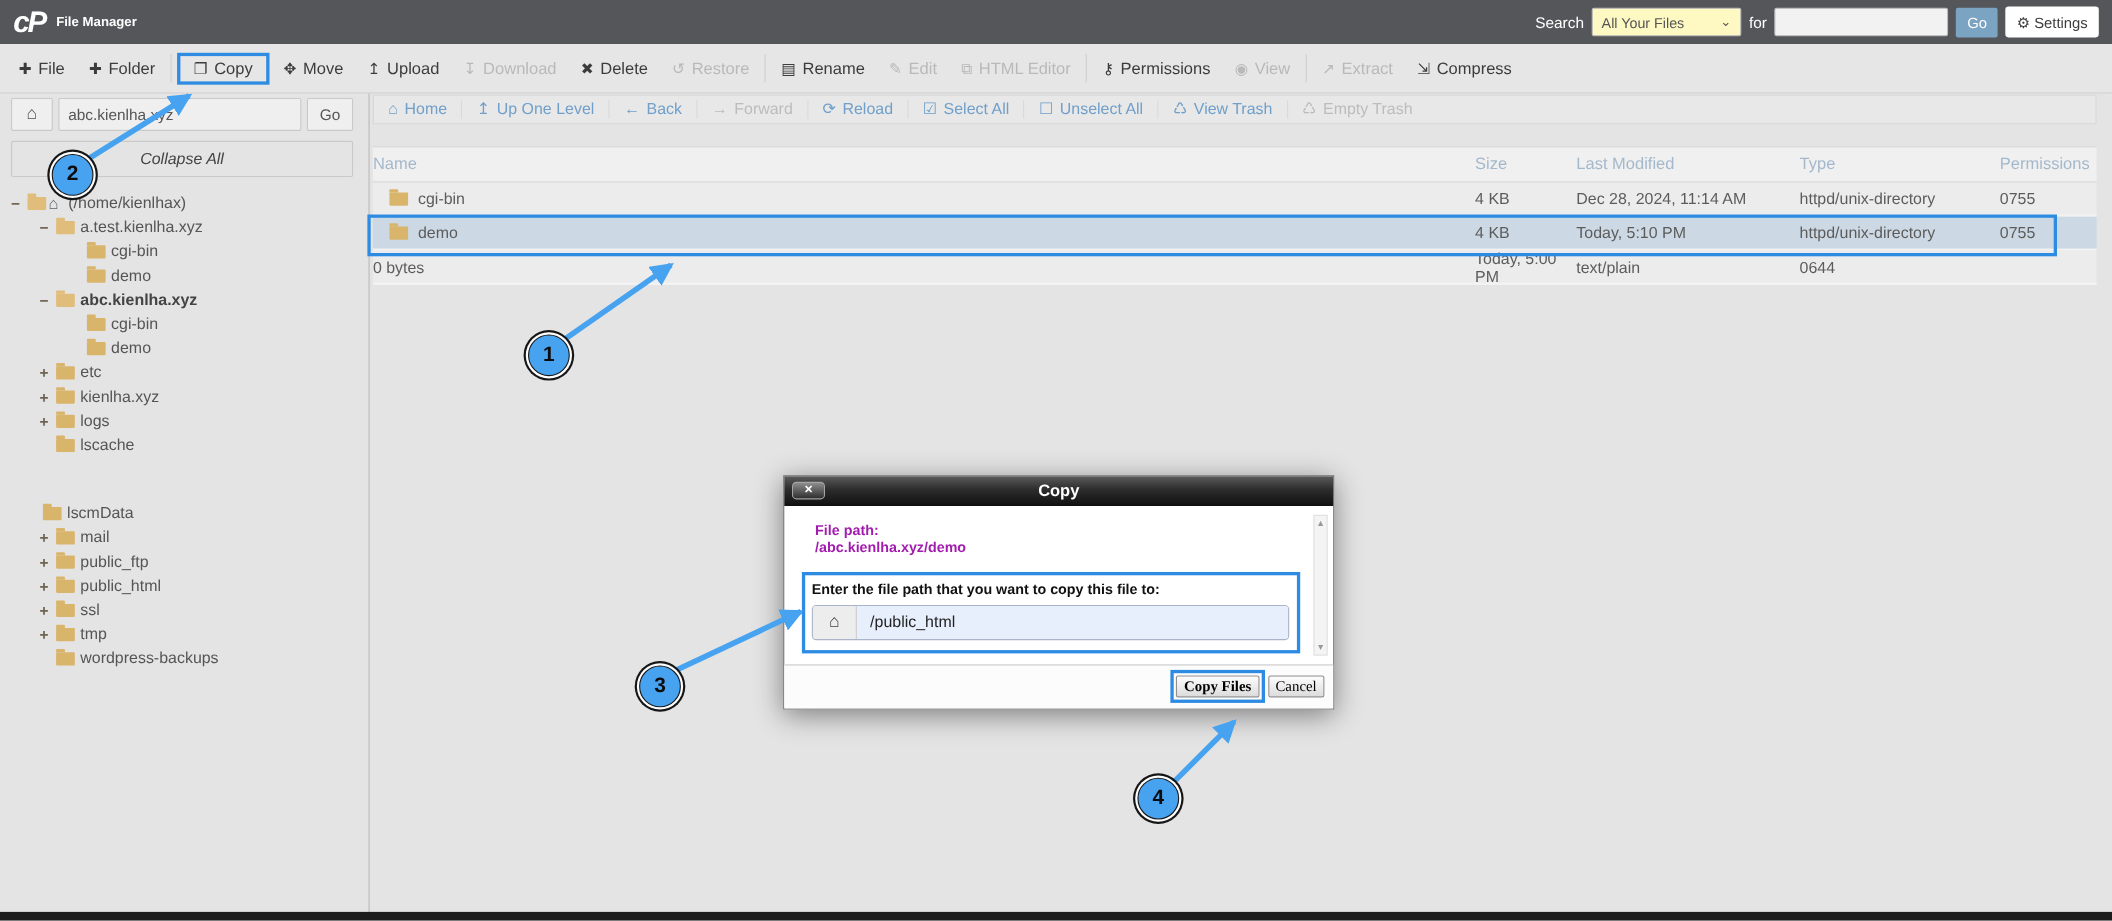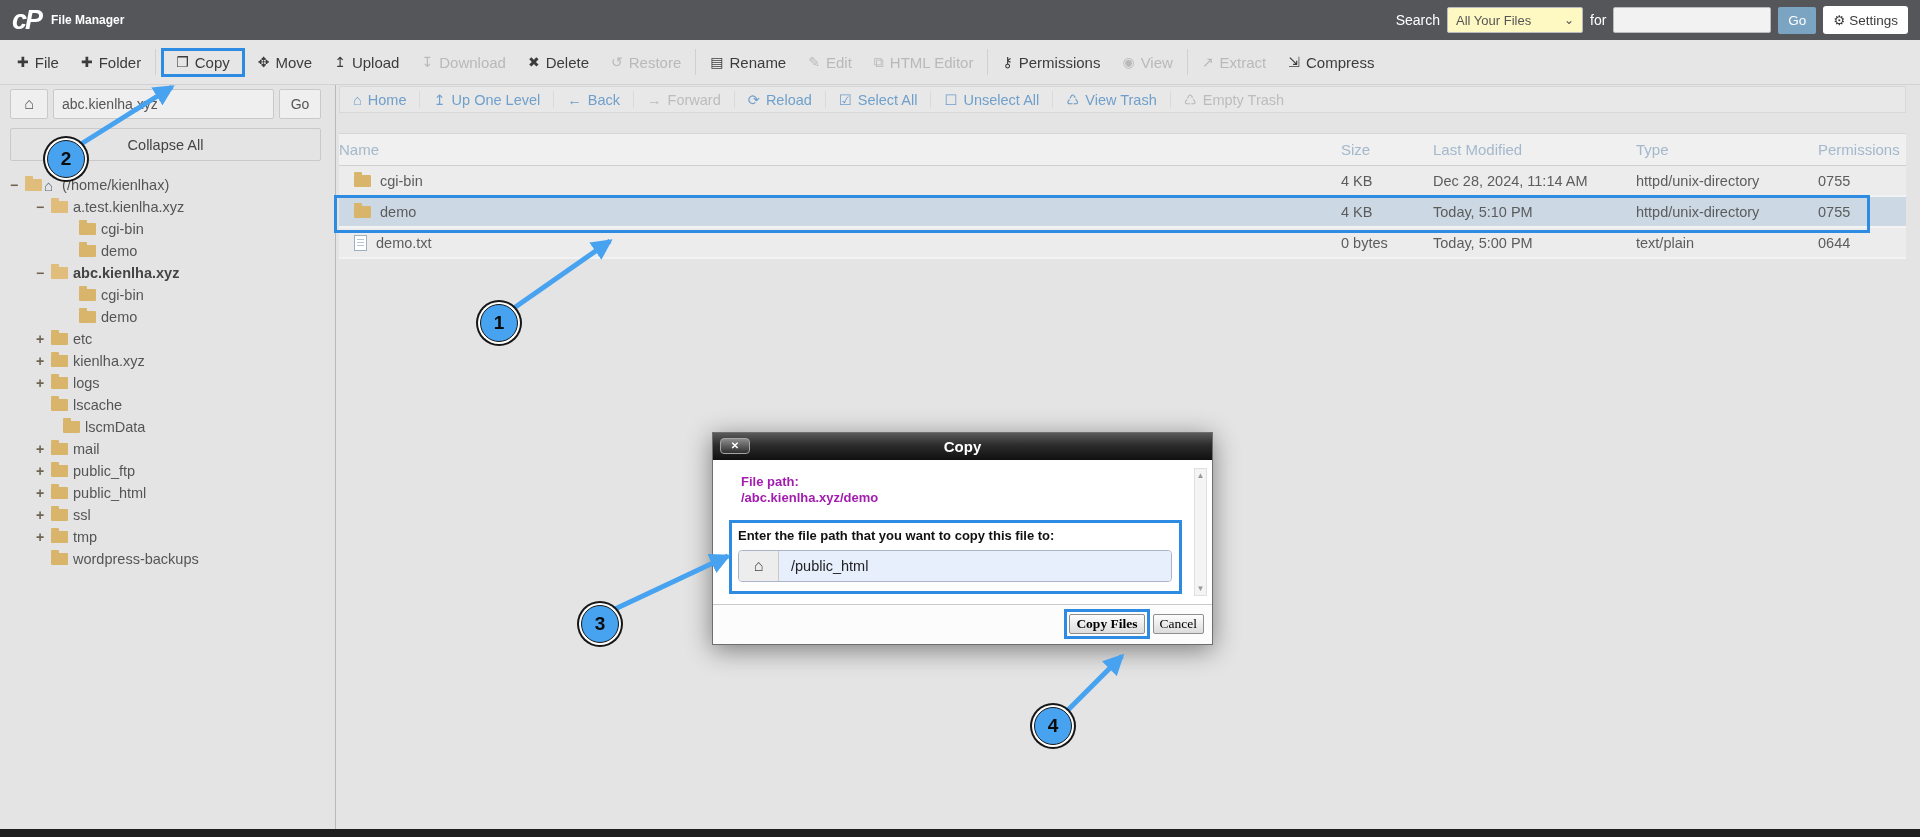--- a/index.html
+++ b/index.html
@@ -32,21 +32,21 @@
   .ann-copy{border:3px solid var(--accent,#2e8be2);padding:3px 1px;margin:-6px 2px;}
   
   .content{display:flex;height:744px;}
   .sidebar{width:336px;flex:none;border-right:1px solid #b9b9b9;padding-top:4px;}
   .side-path{display:flex;gap:5px;margin:0 14px 0 10px;height:30px;}
   .side-box{border:1px solid #c9c9c9;border-radius:2px;background:#efefef;display:flex;align-items:center;justify-content:center;color:#555;}
   .home-box{width:38px;font-size:16px;}
   .path-input{flex:1;border:1px solid #c9c9c9;border-radius:2px;background:#efefef;font-size:14px;color:#555;padding:0 8px;}
   .side-go{width:42px;font-size:14px;cursor:pointer;}
   .collapse-btn{margin:9px 14px 0 10px;height:33px;border:1px solid #c9c9c9;border-radius:2px;background:transparent;
-    display:flex;align-items:center;justify-content:center;font-size:14.5px;color:#444;cursor:pointer;}
+    display:flex;align-items:center;justify-content:center;font-size:14.5px;color:#444;cursor:pointer;font-style:italic;}
   .tree{margin-top:13px;font-size:14.5px;color:#555;}
   .tree-row{height:22px;display:flex;align-items:center;cursor:pointer;white-space:nowrap;}
   .tree-exp{width:15px;flex:none;font-weight:bold;color:#6e6351;font-size:14px;}
   .tree-home{margin:0 4px 0 2px;color:#5b6670;font-size:15px;}
   .tree-label{margin-left:5px;}
   .tree-label.bold{font-weight:bold;color:#444;}
   .fi{width:17px;height:12px;background:#d9b46b;border-radius:1px;position:relative;display:inline-block;flex:none;}
   .fi::before{content:"";position:absolute;top:-3px;left:0;width:8px;height:3px;background:inherit;border-radius:1px 1px 0 0;}
   .fi.open{background:#e0bd7a;}
   .pg{width:13px;height:16px;background:#fff;border:1px solid #9fb0bd;display:inline-block;position:relative;flex:none;}
@@ -246,21 +246,21 @@
         <div class="tree-row" style="padding-left: 36px;">
           <span class="tree-exp">+</span>
           <span class="fi"></span>
           <span class="tree-label">logs</span>
         </div>
         <div class="tree-row" style="padding-left: 36px;">
           <span class="tree-exp"></span>
           <span class="fi"></span>
           <span class="tree-label">lscache</span>
         </div>
-        <div class="tree-row" style="padding-left: 48px;">
+        <div class="tree-row" style="padding-left: 24px; margin-top: 40px;">
           <span class="tree-exp"></span>
           <span class="fi"></span>
           <span class="tree-label">lscmData</span>
         </div>
         <div class="tree-row" style="padding-left: 36px;">
           <span class="tree-exp">+</span>
           <span class="fi"></span>
           <span class="tree-label">mail</span>
         </div>
         <div class="tree-row" style="padding-left: 36px;">
@@ -360,24 +360,20 @@
           <div class="cell-name">
             <span class="fi"></span>
             <span>demo</span>
           </div>
           <div>4 KB</div>
           <div>Today, 5:10 PM</div>
           <div>httpd/unix-directory</div>
           <div>0755</div>
         </div>
         <div class="grid-row tbl-row">
-          <div class="cell-name">
-            <span class="pg"></span>
-            <span>demo.txt</span>
-          </div>
           <div>0 bytes</div>
           <div>Today, 5:00 PM</div>
           <div>text/plain</div>
           <div>0644</div>
         </div>
       </div>
   </div>
 </div>
 
 <div class="bottom-bar"></div>

